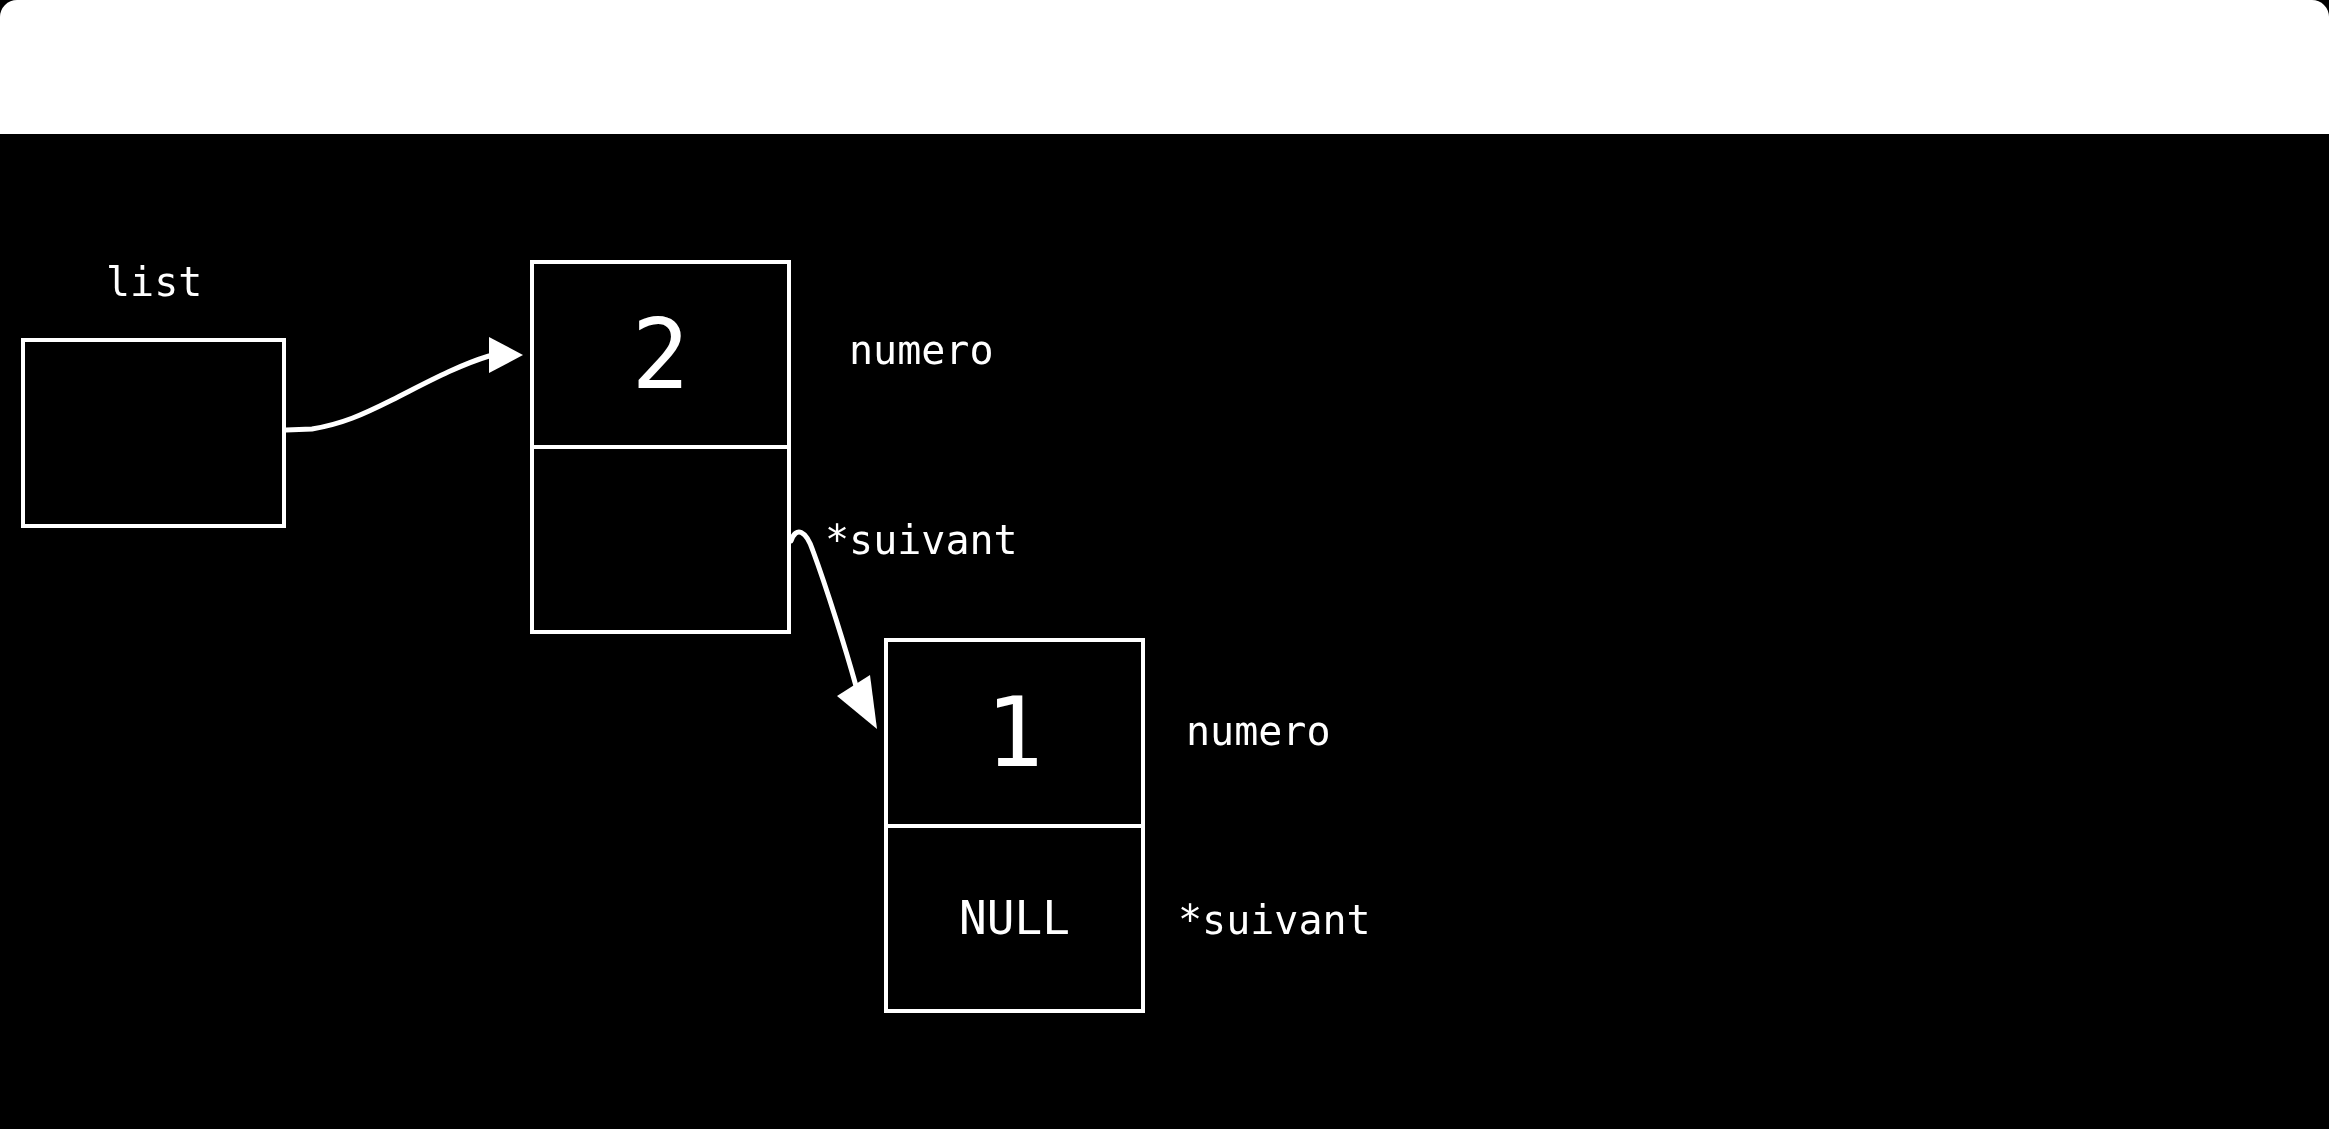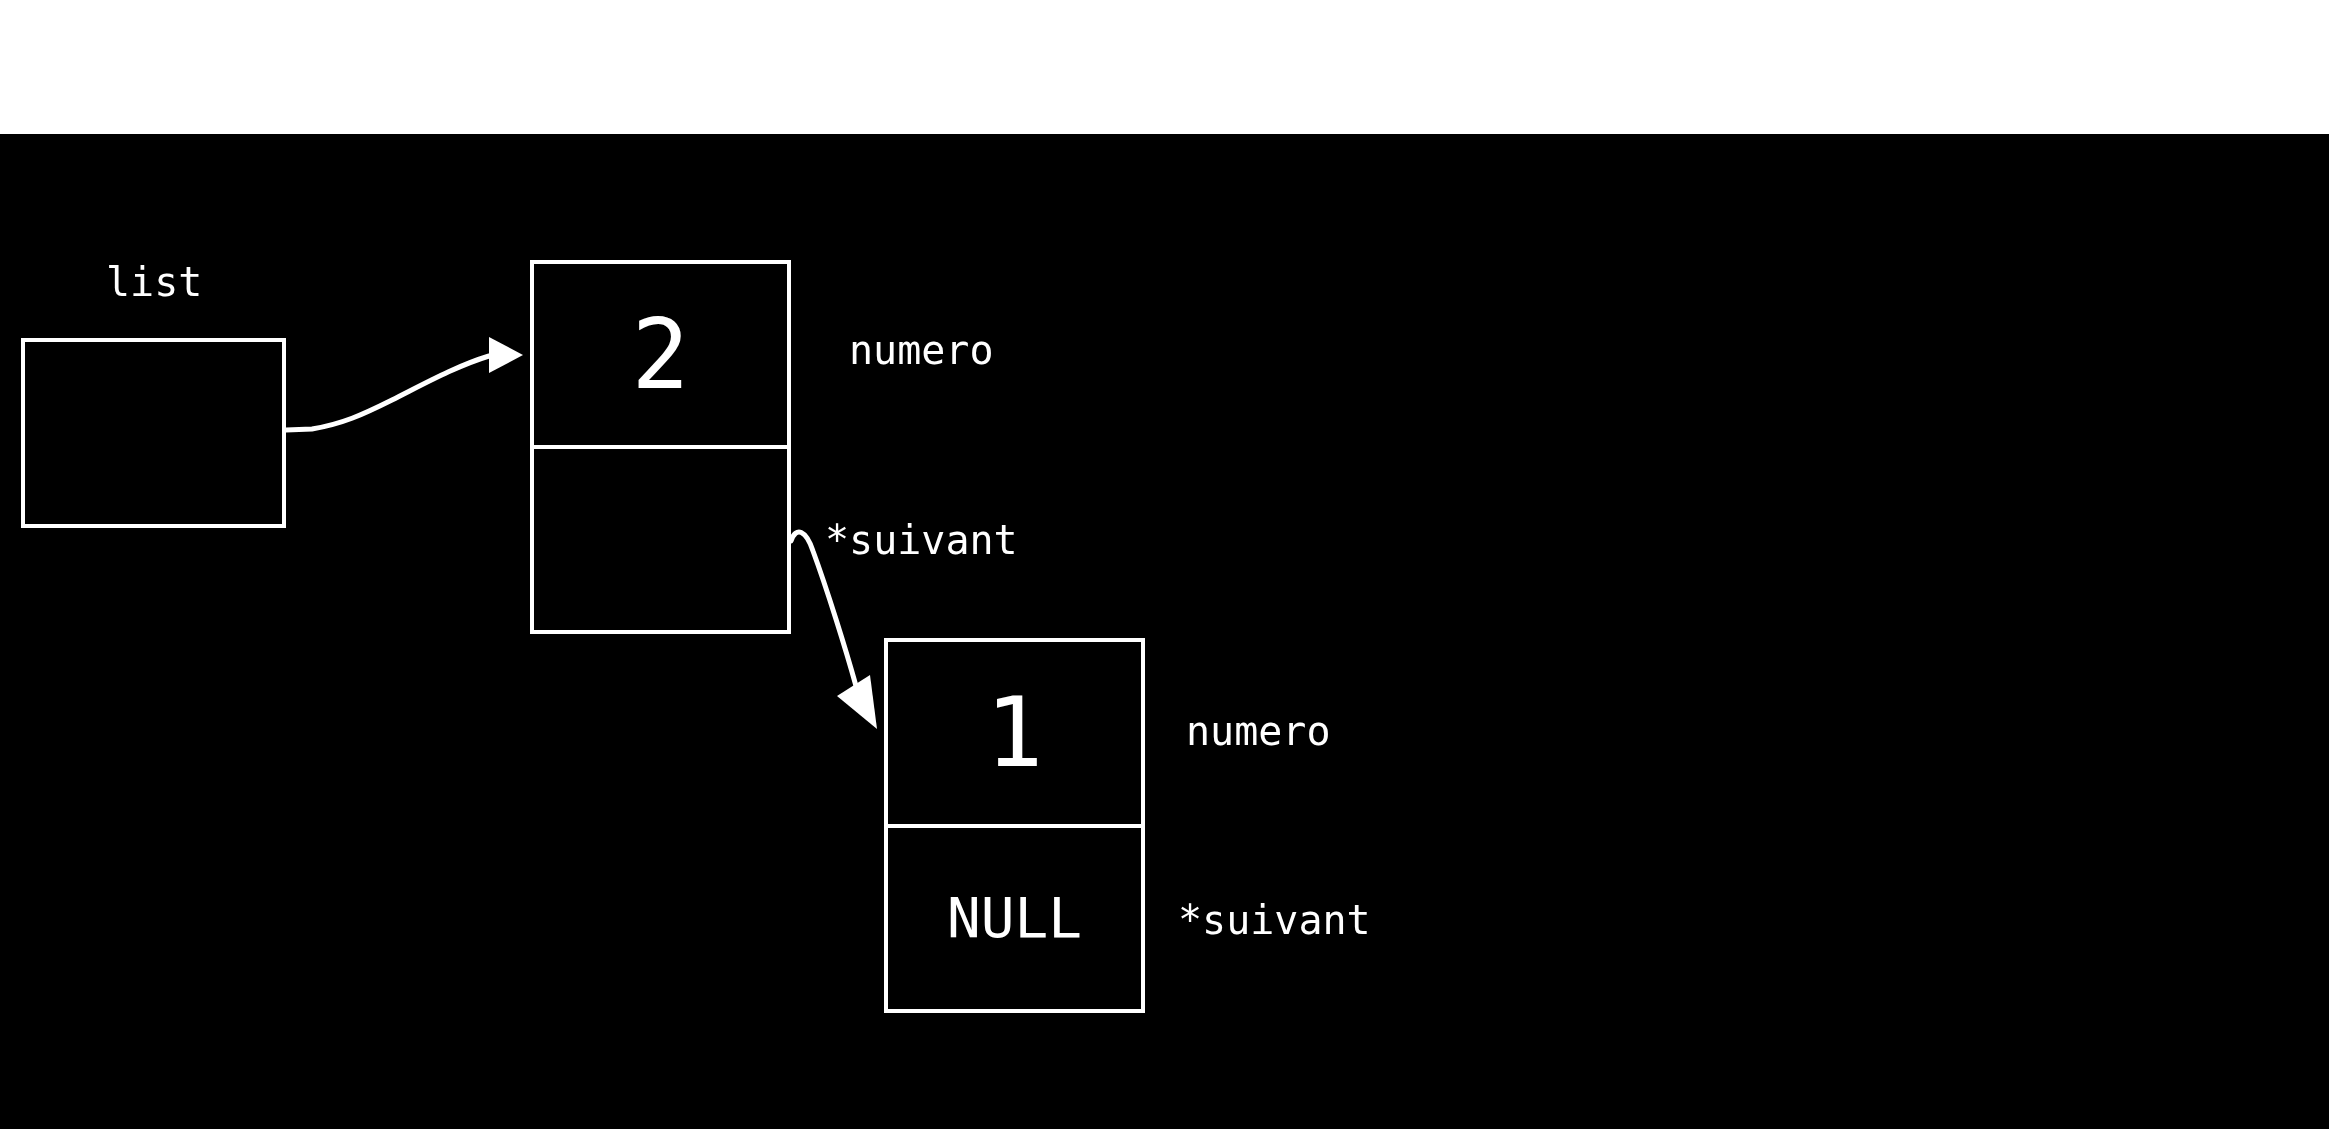--- a/index.html
+++ b/index.html
@@ -61,37 +61,37 @@
   .node-second { left: 884px; top: 638px; width: 261px; height: 375px; }
   .cell {
     flex: 1 1 0;
     display: flex;
     align-items: center;
     justify-content: center;
     line-height: 1;
   }
   .cell.value-cell { border-bottom: 4px solid currentColor; }
   .value-text { font-size: 96px; }
-  .null-text  { font-size: 56px; }
+  .null-text  { font-size: 46px; }
   .label {
     position: absolute;
     font-size: 40px;
     line-height: 1;
     white-space: pre;
   }
   .list-label      { left: 106px;  top: 262px; }
   .numero-first    { left: 849px;  top: 330px; }
   .suivant-first   { left: 825px;  top: 520px; }
   .numero-second   { left: 1186px; top: 711px; }
   .suivant-second  { left: 1178px; top: 900px; }
 </style>
 </head>
 <body>
 
-<div class="canvas" style="background: rgb(0, 0, 0); color: rgb(255, 255, 255);">
+<div class="canvas" style="background: rgb(0, 0, 0); color: rgb(255, 255, 255); border-radius: 17px;">
 
   <div class="top-bar" style="background: rgb(255, 255, 255);"></div>
 
   <svg class="arrows" viewBox="0 0 2329 1129" xmlns="http://www.w3.org/2000/svg">
     <path d="M 286 430 L 312 429 C 342 424, 362 415, 392 400 C 422 385, 456 366, 489 356"></path>
     <polygon points="489,337 489,373 523,355"></polygon>
     <path d="M 791 541 C 796 526, 806 530, 813 551 C 827 589, 846 650, 856 686"></path>
     <polygon points="877,729 837,696 870,675"></polygon>
   </svg>
 

